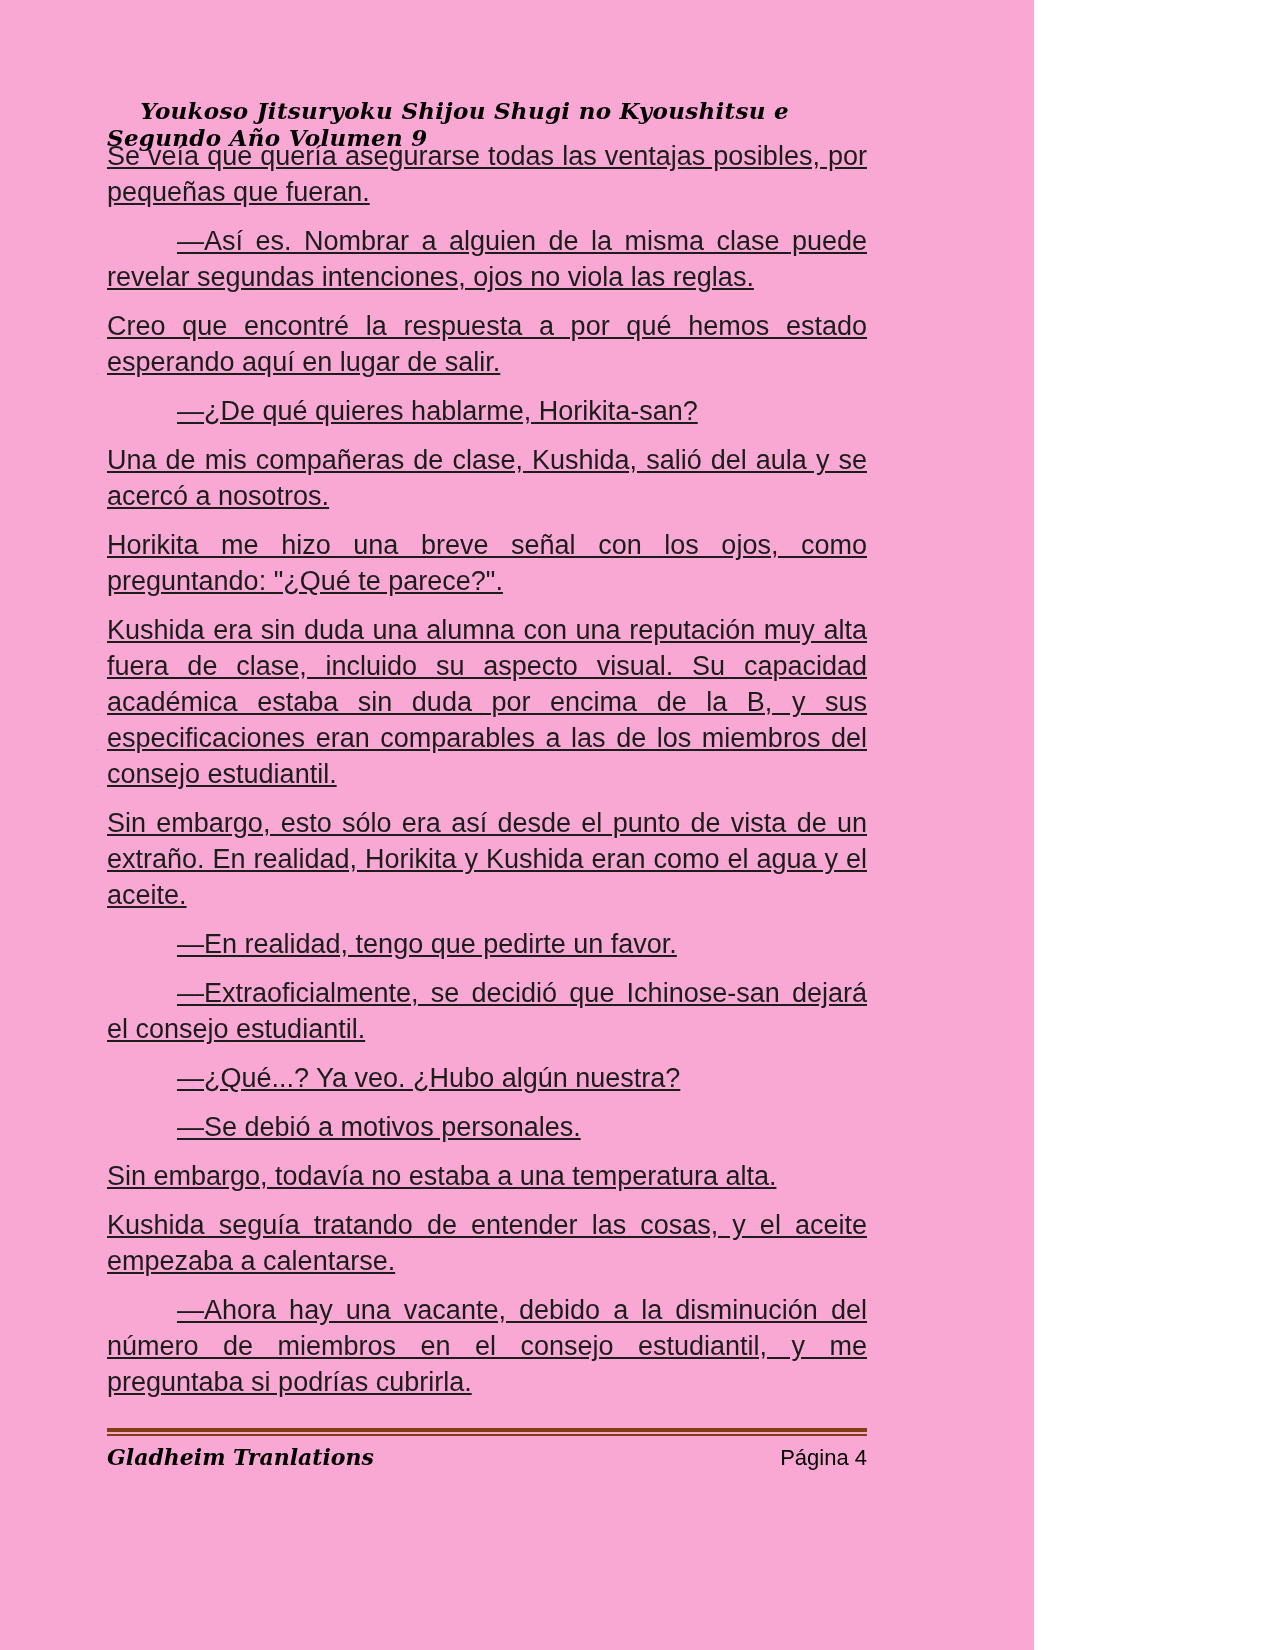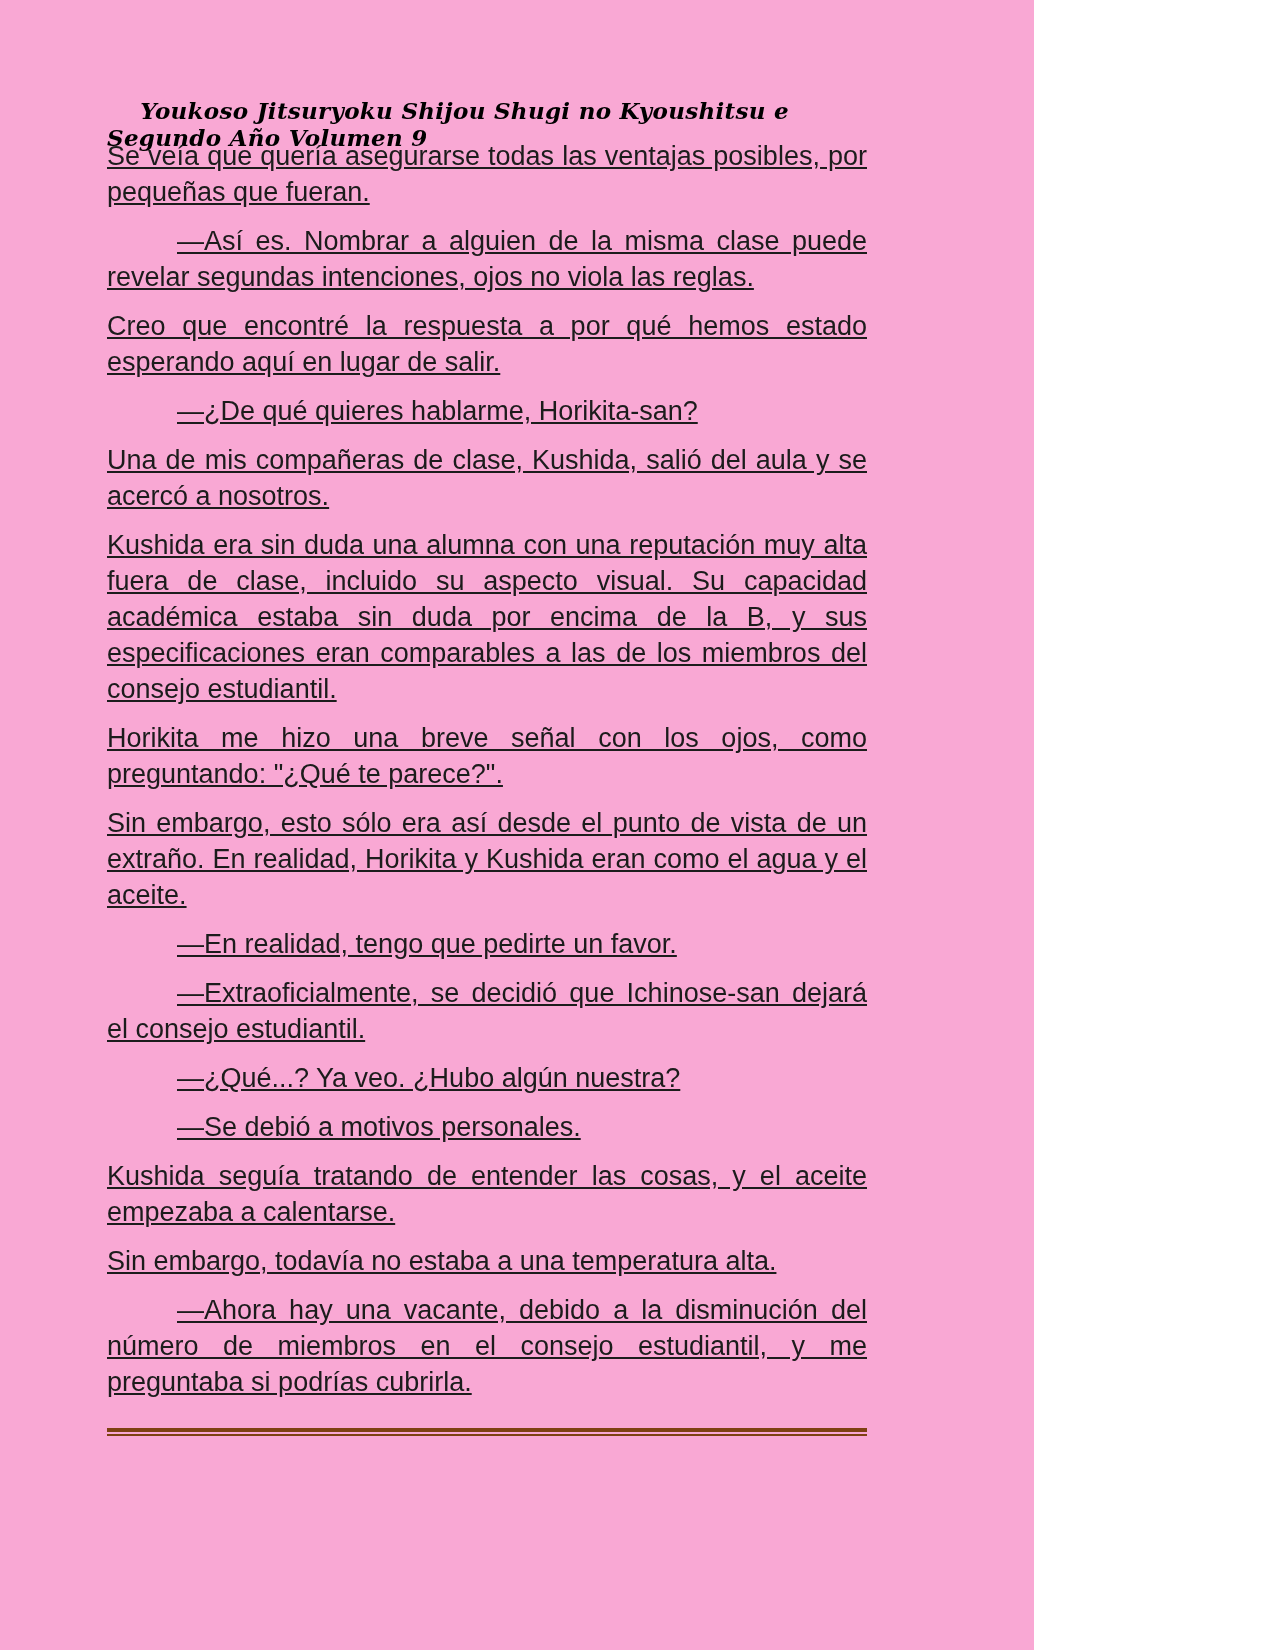--- a/index.html
+++ b/index.html
@@ -83,29 +83,33 @@
   <div class="header">
     <span>Youkoso Jitsuryoku Shijou Shugi no Kyoushitsu e  Segundo Año Volumen 9</span>
   </div>
 
   <div class="body-text">
     <p>Se veía que quería asegurarse todas las ventajas posibles, por pequeñas que fueran.</p>
     <p class="indent">—Así es. Nombrar a alguien de la misma clase puede revelar segundas intenciones, ojos no viola las reglas.</p>
     <p>Creo que encontré la respuesta a por qué hemos estado esperando aquí en lugar de salir.</p>
     <p class="indent">—¿De qué quieres hablarme, Horikita-san?</p>
     <p>Una de mis compañeras de clase, Kushida, salió del aula y se acercó a nosotros.</p>
+    <p>Horikita me hizo una breve señal con los ojos, como preguntando: "¿Qué te parece?".</p>
     <p>Kushida era sin duda una alumna con una reputación muy alta fuera de clase, incluido su aspecto visual. Su capacidad académica estaba sin duda por encima de la B, y sus especificaciones eran comparables a las de los miembros del consejo estudiantil.</p>
-    <p>Horikita me hizo una breve señal con los ojos, como preguntando: "¿Qué te parece?".</p>
     <p>Sin embargo, esto sólo era así desde el punto de vista de un extraño. En realidad, Horikita y Kushida eran como el agua y el aceite.</p>
     <p class="indent">—En realidad, tengo que pedirte un favor.</p>
     <p class="indent">—Extraoficialmente, se decidió que Ichinose-san dejará el consejo estudiantil.</p>
     <p class="indent">—¿Qué...? Ya veo. ¿Hubo algún nuestra?</p>
     <p class="indent">—Se debió a motivos personales.</p>
+    <p>Sin embargo, todavía no estaba a una temperatura alta.</p>
     <p>Kushida seguía tratando de entender las cosas, y el aceite empezaba a calentarse.</p>
-    <p>Sin embargo, todavía no estaba a una temperatura alta.</p>
     <p class="indent">—Ahora hay una vacante, debido a la disminución del número de miembros en el consejo estudiantil, y me preguntaba si podrías cubrirla.</p>
   </div>
 
   <div class="footer">
     <div class="footer-rule"></div>
+    <div class="footer-row">
+      <span class="footer-left">Gladheim Tranlations</span>
+      <span class="footer-right">Página 4</span>
+    </div>
   </div>
 
 </div>
 
 </body></html>

